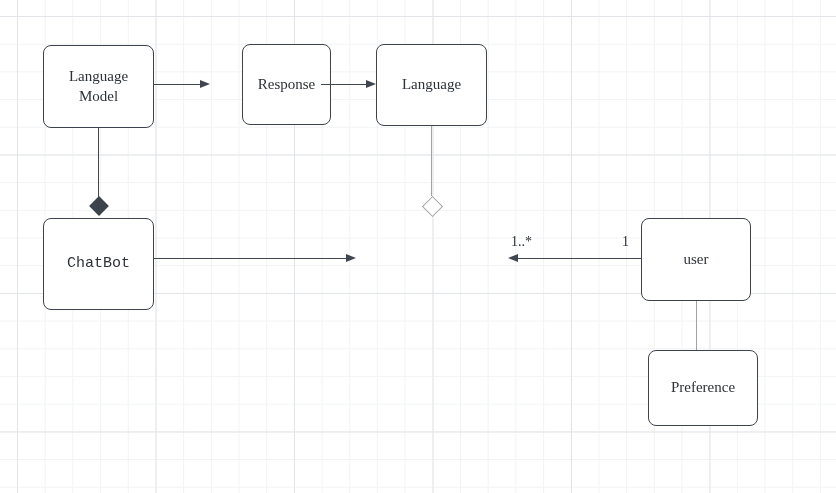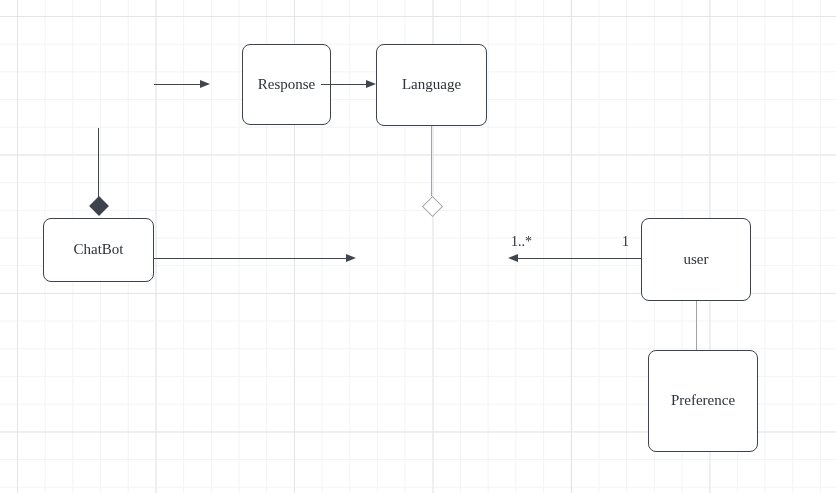--- a/index.html
+++ b/index.html
@@ -70,31 +70,32 @@
     font-size: 14px;
     color: #2d3238;
     background: transparent;
   }
 </style>
 </head>
 <body>
 
 <div class="canvas">
 
+  <div class="node" style="left:43px; top:45px; width:111px; height:83px;">Language Model</div>
 
   <div class="node" style="left:210px; top:44px; width:89px; height:81px;margin-left:32px;">Response</div>
 
   <div class="node" style="left:376px; top:44px; width:111px; height:82px;">Language</div>
 
-  <div class="node" style="left:43px; top:218px; width:111px; height:64px;">ChatBot</div>
+  <div class="node" style="left:43px; top:218px; width:111px; height:92px;font-family:Liberation Mono, monospace;">ChatBot</div>
 
 
   <div class="node" style="left:641px; top:218px; width:110px; height:83px;text-align:right;">user</div>
 
-  <div class="node" style="left:648px; top:350px; width:110px; height:102px;">Preference</div>
+  <div class="node" style="left:648px; top:350px; width:110px; height:76px;">Preference</div>
 
   <div class="line" style="left:154px; top:84px; width:47px; height:1.2px;"></div>
   <div class="arrow-right" style="left:200px; top:80px;"></div>
 
   <div class="line" style="left:321px; top:84px; width:46px; height:1.2px;"></div>
   <div class="arrow-right" style="left:366px; top:80px;"></div>
 
   <div class="line" style="left:154px; top:258px; width:193px; height:1.2px;"></div>
   <div class="arrow-right" style="left:346px; top:254px;"></div>
 

